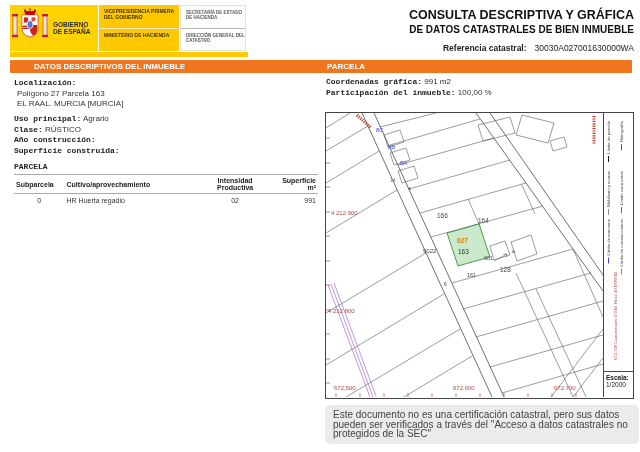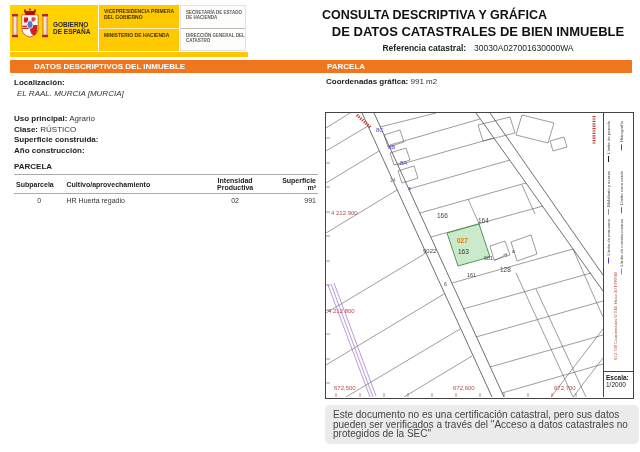--- a/index.html
+++ b/index.html
@@ -11,30 +11,30 @@
   .cell-arms{width:88px;background:#FFD200;display:flex;align-items:center;}
   .org{font-size:6.5px;font-weight:bold;color:#2b2b2b;line-height:7.5px;margin-left:3px;}
   .cell-depts{width:80px;background:#FFC800;margin-left:1px;display:flex;flex-direction:column;}
   .dept{flex:1;font-size:5px;font-weight:bold;color:#3f3200;padding:4px 0 0 5px;line-height:5.5px;text-transform:uppercase;}
   .dept+.dept{border-top:1px solid #f3e9c2;}
   .cell-subs{width:64px;background:#fdfdfb;margin-left:1px;display:flex;flex-direction:column;border:1px solid #e2e2e2;}
   .sub{flex:1;font-size:4.5px;font-weight:bold;color:#5a5a5a;padding:4px 0 0 5px;line-height:5px;text-transform:uppercase;}
   .sub+.sub{border-top:1px solid #b9b9b9;}
   .logostrip{left:10px;top:52px;width:238px;height:5px;background:#FFC800;}
   
-  .title1{left:322px;top:8px;width:312px;text-align:left;font-size:12.5px;font-weight:bold;color:#111;}
-  .title2{left:322px;top:24px;width:312px;text-align:center;font-size:13px;font-weight:bold;color:#111;}
-  .refline{left:322px;top:43px;width:312px;text-align:center;font-size:8.5px;color:#222;}
+  .title1{left:322px;top:8px;width:312px;text-align:right;font-size:12.5px;font-weight:bold;color:#111;}
+  .title2{left:322px;top:24px;width:312px;text-align:right;font-size:10px;font-weight:bold;color:#111;}
+  .refline{left:322px;top:43px;width:312px;text-align:right;font-size:8.5px;color:#222;}
   .refline b{margin-right:8px;}
   
   .secbar{height:13px;background:#F0761E;color:#fff;font-size:8px;font-weight:bold;
           line-height:13px;padding-left:5px;border-radius:1px;}
   
   .lp{font-size:8px;color:#333;line-height:10.5px;}
-  .lp b{color:#222;}
+  .lp b{color:#222;font-family:Liberation Mono, monospace;}
   .cultbl{left:14px;top:174px;width:304px;border-collapse:collapse;font-size:7px;color:#333;}
   .cultbl th{font-size:7px;color:#222;border-top:1px solid #aaa;border-bottom:1px solid #aaa;
              padding:2px 2px;font-weight:bold;}
   .cultbl td{padding:3px 2px;}
   
   .mapbox{left:325px;top:112px;width:307px;height:285px;border:1px solid #444;background:#fff;}
   .legend{position:absolute;left:277px;top:0;width:29px;height:284px;border-left:1px solid #444;}
   .lg{position:absolute;writing-mode:vertical-rl;transform:rotate(180deg);
       font-size:4.3px;color:#444;white-space:nowrap;line-height:5px;}
   .smp{display:inline-block;width:1px;height:6px;background:currentColor;margin:1px 0 2px 0;}
@@ -99,27 +99,28 @@
 
   <div class="abs title1">CONSULTA DESCRIPTIVA Y GRÁFICA</div>
   <div class="abs title2">DE DATOS CATASTRALES DE BIEN INMUEBLE</div>
   <div class="abs refline">
     <b>Referencia catastral:</b><span>30030A027001630000WA</span>
   </div>
 
   <div class="abs secbar" style="left:10px;top:60px;width:303px;padding-left:24px;">DATOS DESCRIPTIVOS DEL INMUEBLE</div>
   <div class="abs lp" style="left:14px;top:78px;width:300px;">
     <div><b>Localización:</b></div>
-    <div style="padding-left:3px;font-style:italic;">EL RAAL. MURCIA [MURCIA]</div>
+    <div style="padding-left:3px;">Polígono 27 Parcela 163</div>
+    <div style="padding-left:3px;">EL RAAL. MURCIA [MURCIA]</div>
   </div>
   <div class="abs lp" style="left:14px;top:114px;width:300px;">
     <div><b>Uso principal:</b> <span>Agrario</span></div>
     <div><b>Clase:</b> <span>RÚSTICO</span></div>
+    <div><b>Año construcción:</b></div>
     <div><b>Superficie construida:</b></div>
-    <div><b>Año construcción:</b></div>
   </div>
   <div class="abs lp" style="left:14px;top:162px;"><b>PARCELA</b></div>
   <table class="abs cultbl">
     <thead>
       <tr>
         <th style="width:48px;text-align:left;">Subparcela</th>
         <th style="width:140px;text-align:left;">Cultivo/aprovechamiento</th>
         <th style="width:70px;text-align:center;">Intensidad Productiva</th>
         <th style="width:46px;text-align:right;">Superficie m²</th>
       </tr>
@@ -130,20 +131,21 @@
         <td>HR Huerta regadio</td>
         <td style="text-align:center;">02</td>
         <td style="text-align:right;">991</td>
       </tr>
     </tbody>
   </table>
 
   <div class="abs secbar" style="left:322px;top:60px;width:305px;">PARCELA</div>
   <div class="abs lp" style="left:326px;top:77px;width:300px;">
     <div><b>Coordenadas gráfica:</b> <span>991 m2</span></div>
+    <div><b>Participación del inmueble:</b> <span>100,00 %</span></div>
   </div>
 
   <div class="abs mapbox">
     <svg width="277" height="284" viewBox="0 0 277 284" style="position:absolute;left:0;top:0;">
 
       <g stroke="#5a5a5a" stroke-width="0.6" fill="none">
         <path d="M0,15 L24,0"></path>
           <path d="M0,38 L42,13"></path>
           <path d="M0,70 L53,38"></path>
         <path d="M0,120 L71,77"></path>

